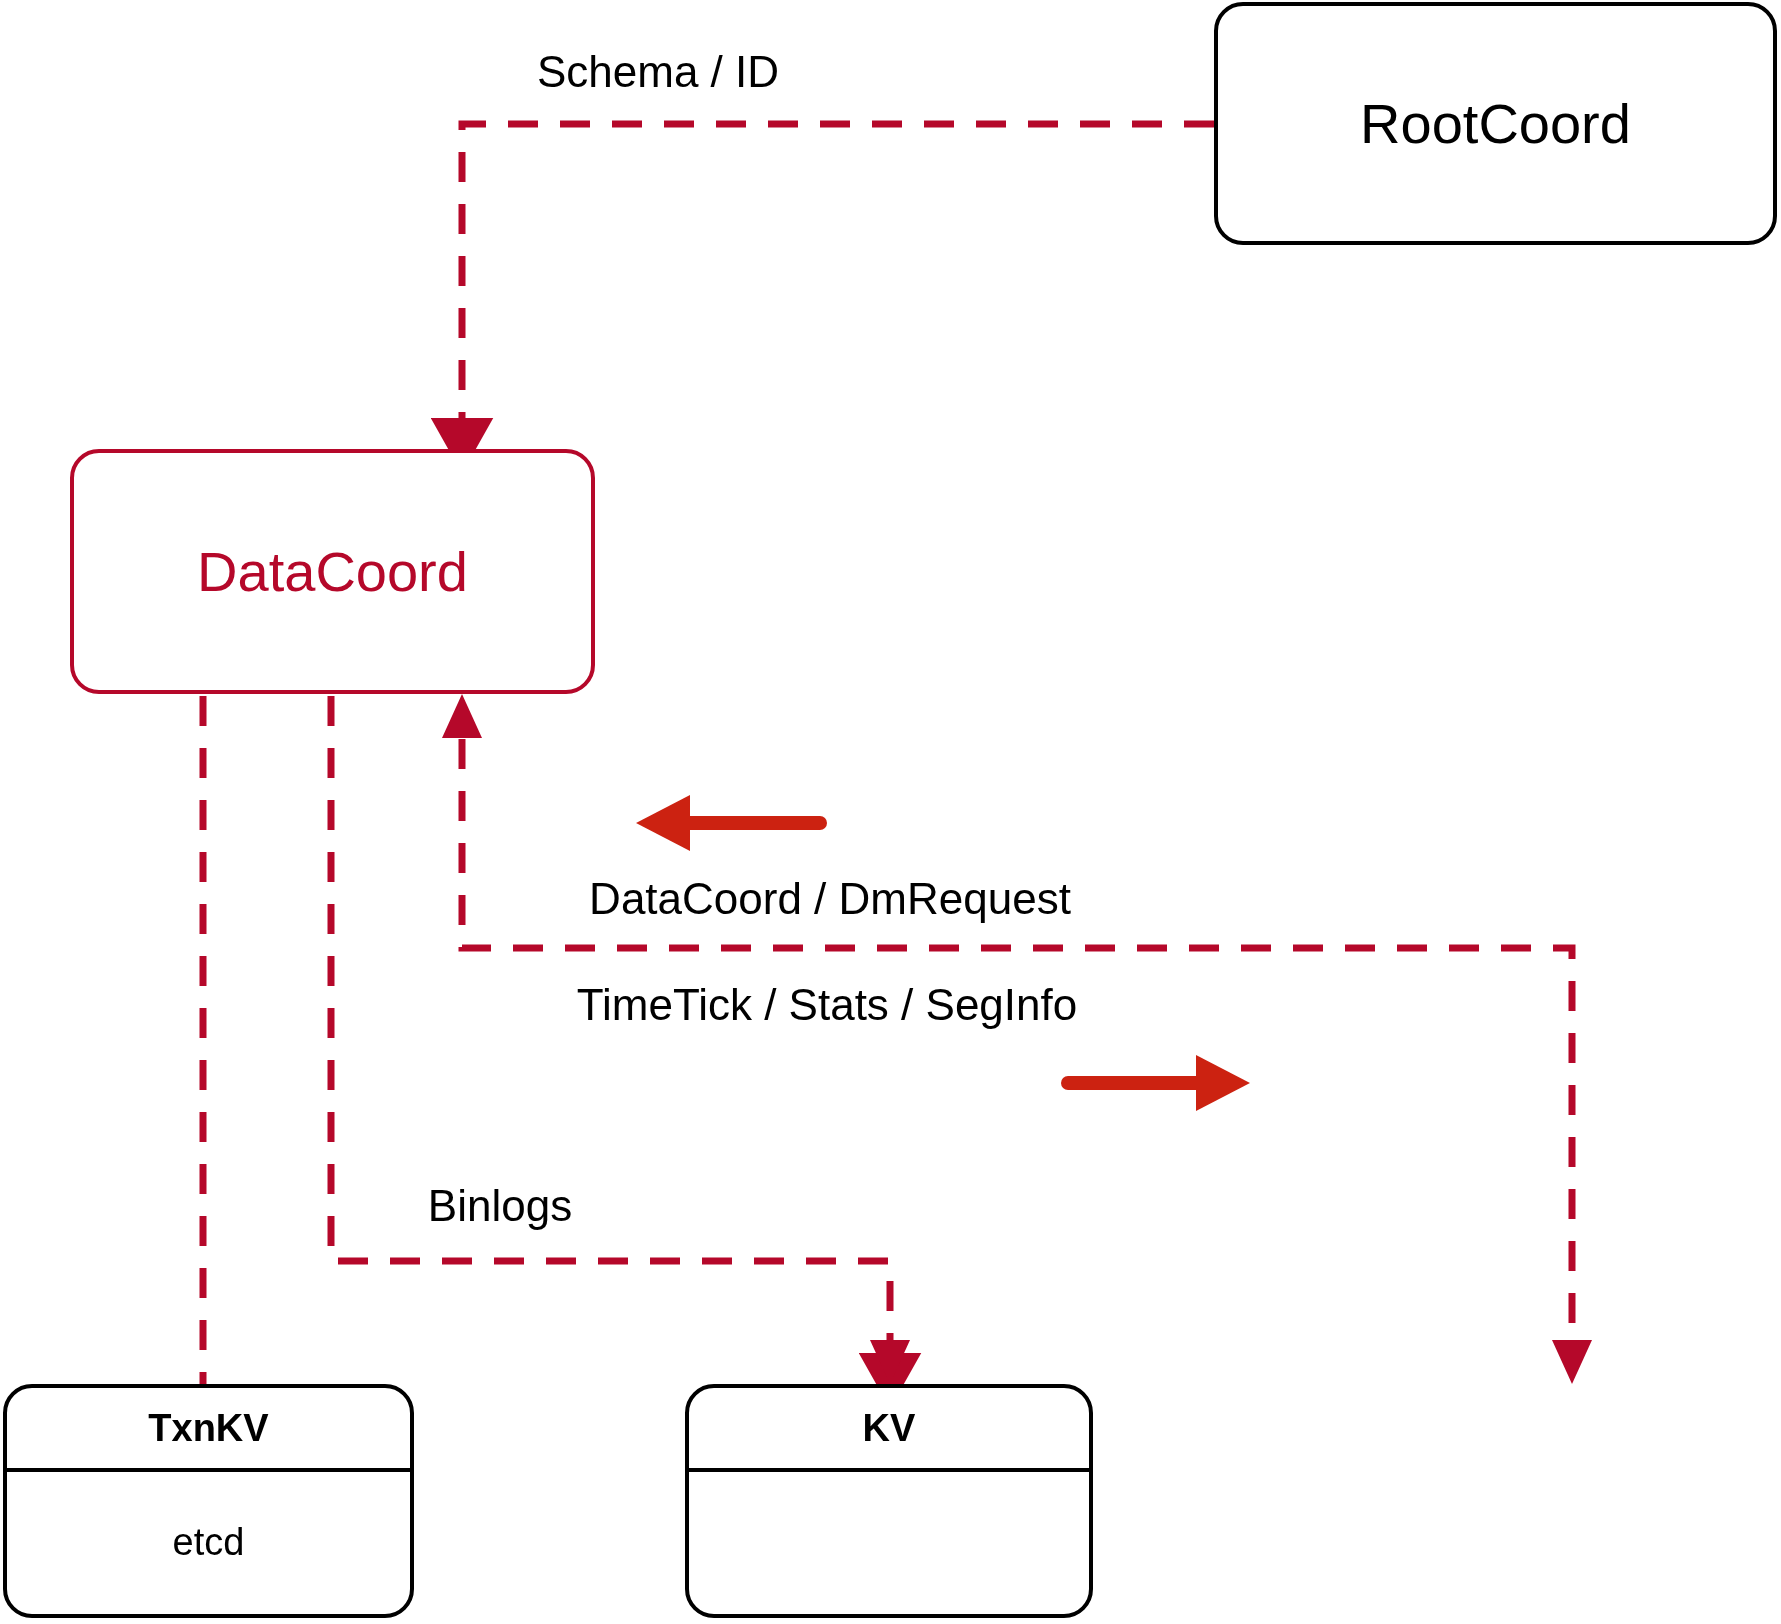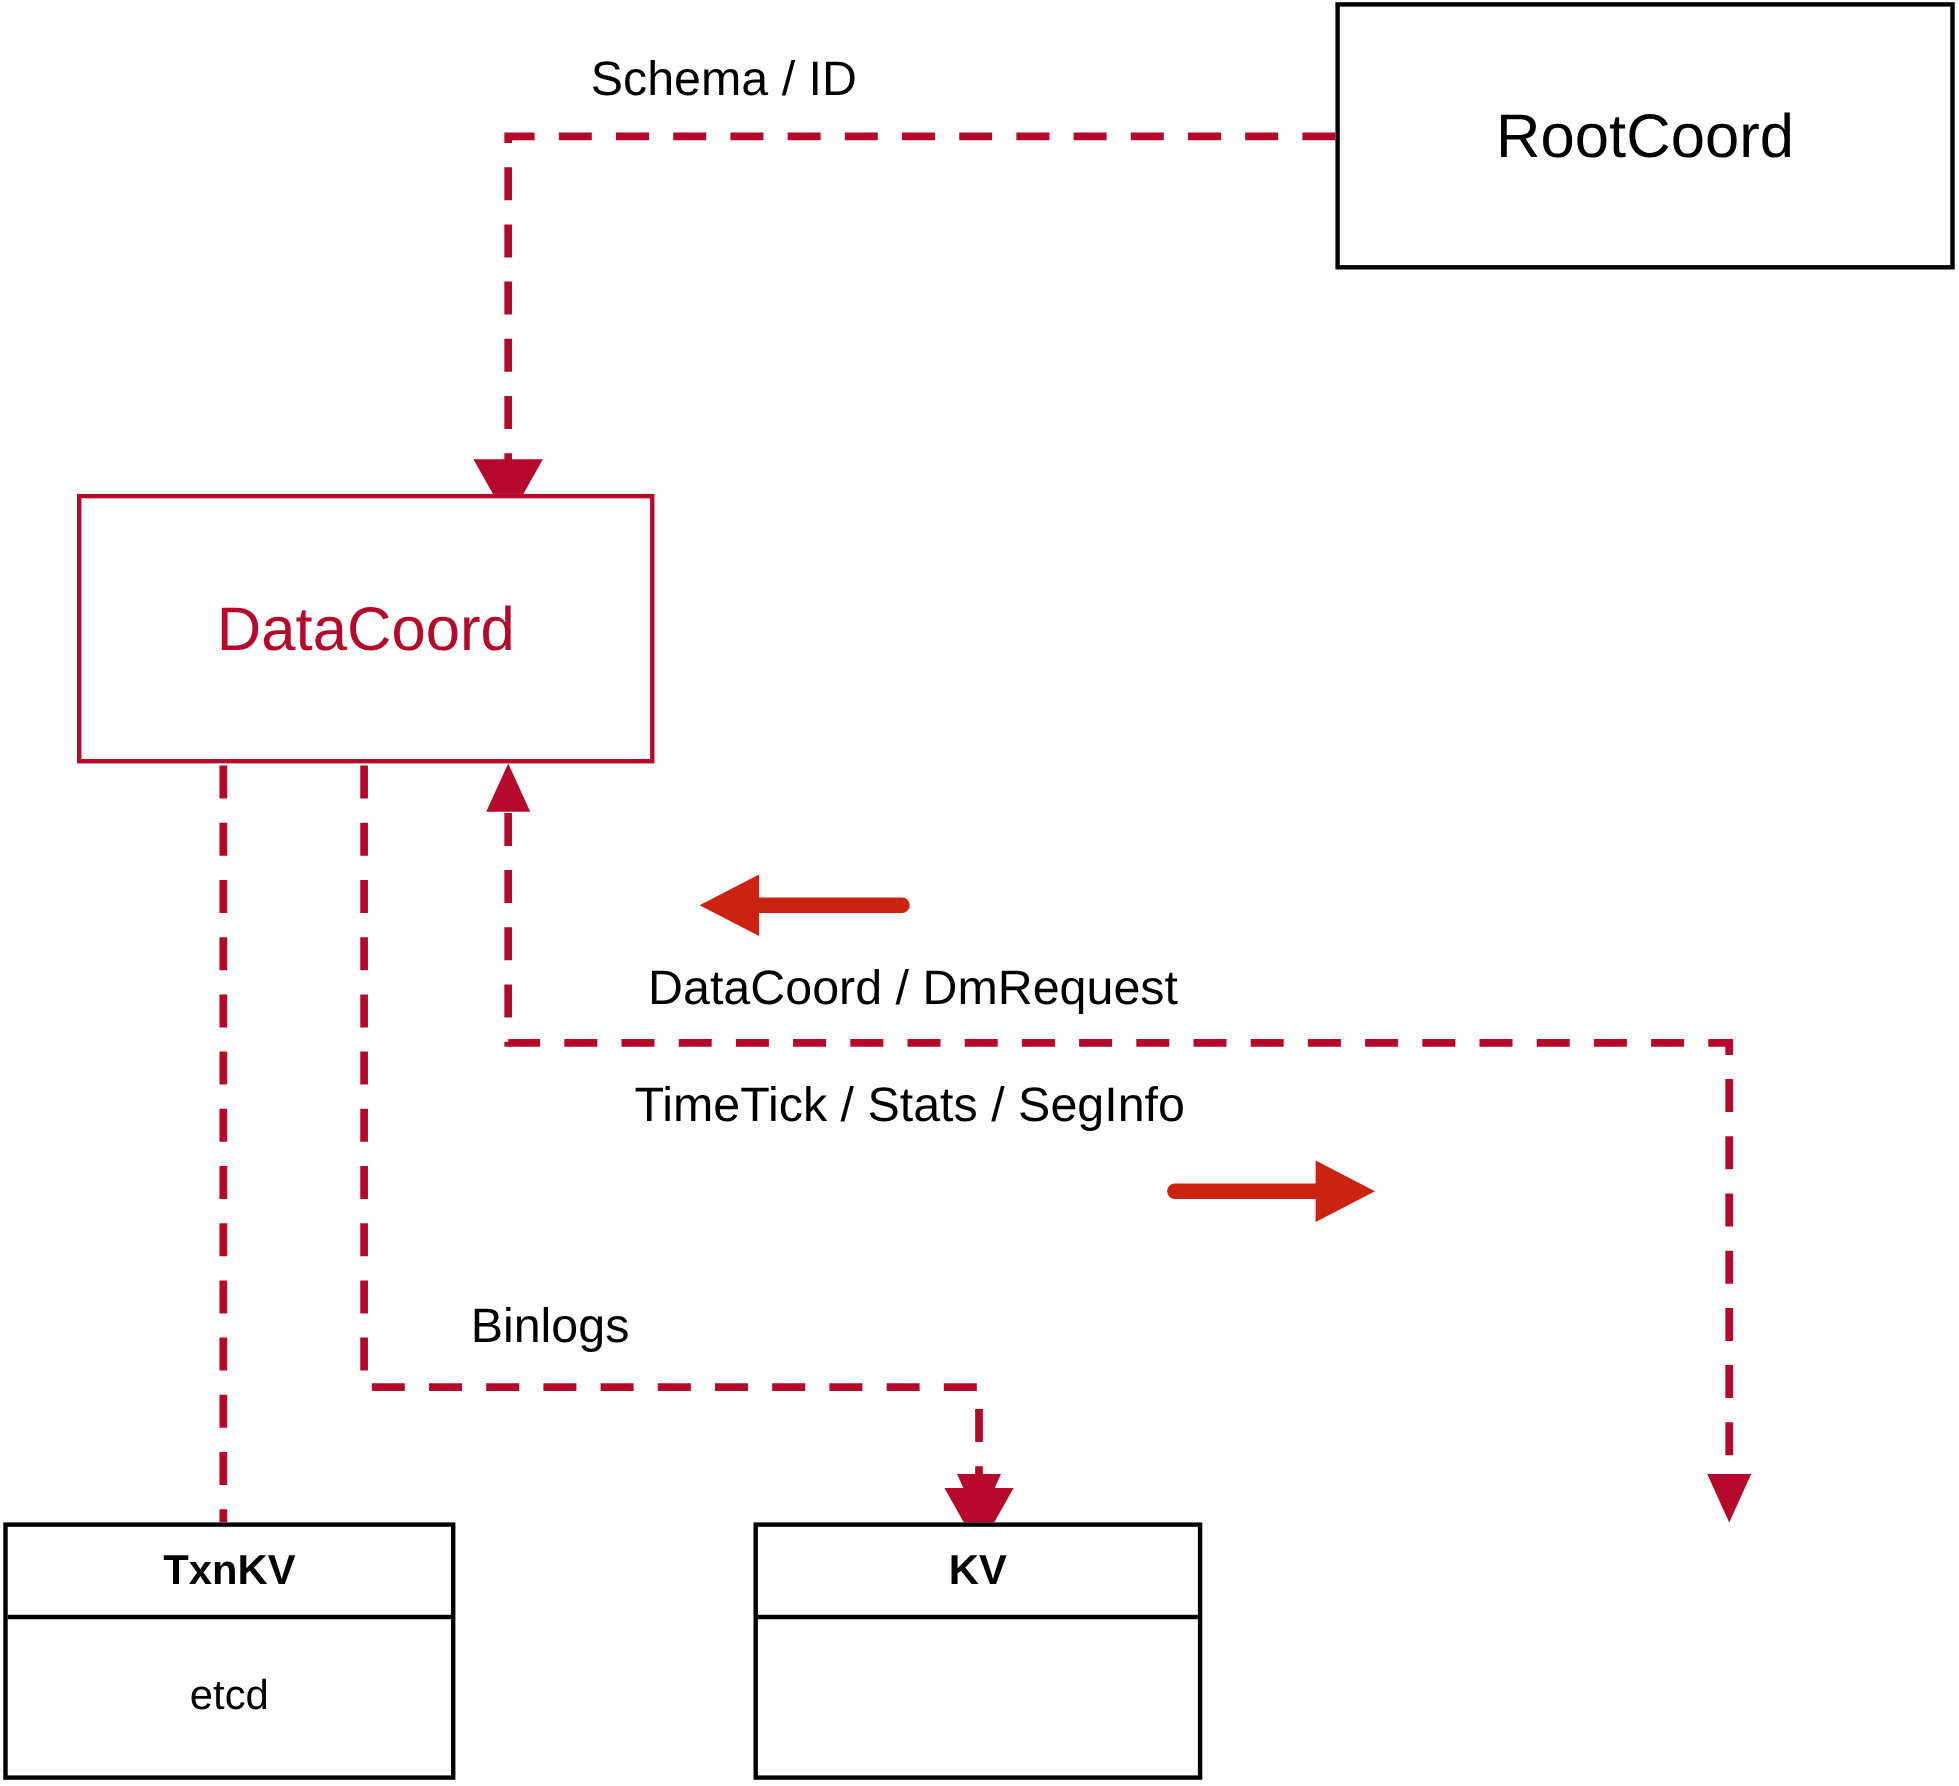--- a/index.html
+++ b/index.html
@@ -25,20 +25,21 @@
     width: 1781px;
     height: 1624px;
     pointer-events: none;
   }
 
   
   .node {
     position: absolute;
     box-sizing: border-box;
     background: #ffffff;
+    border-radius: 29px;
   }
   .node.plain {
     border: 4px solid #000000;
     display: flex;
     align-items: center;
     justify-content: center;
   }
   .node.plain .title {
     font-size: 56px;
     color: #000000;

